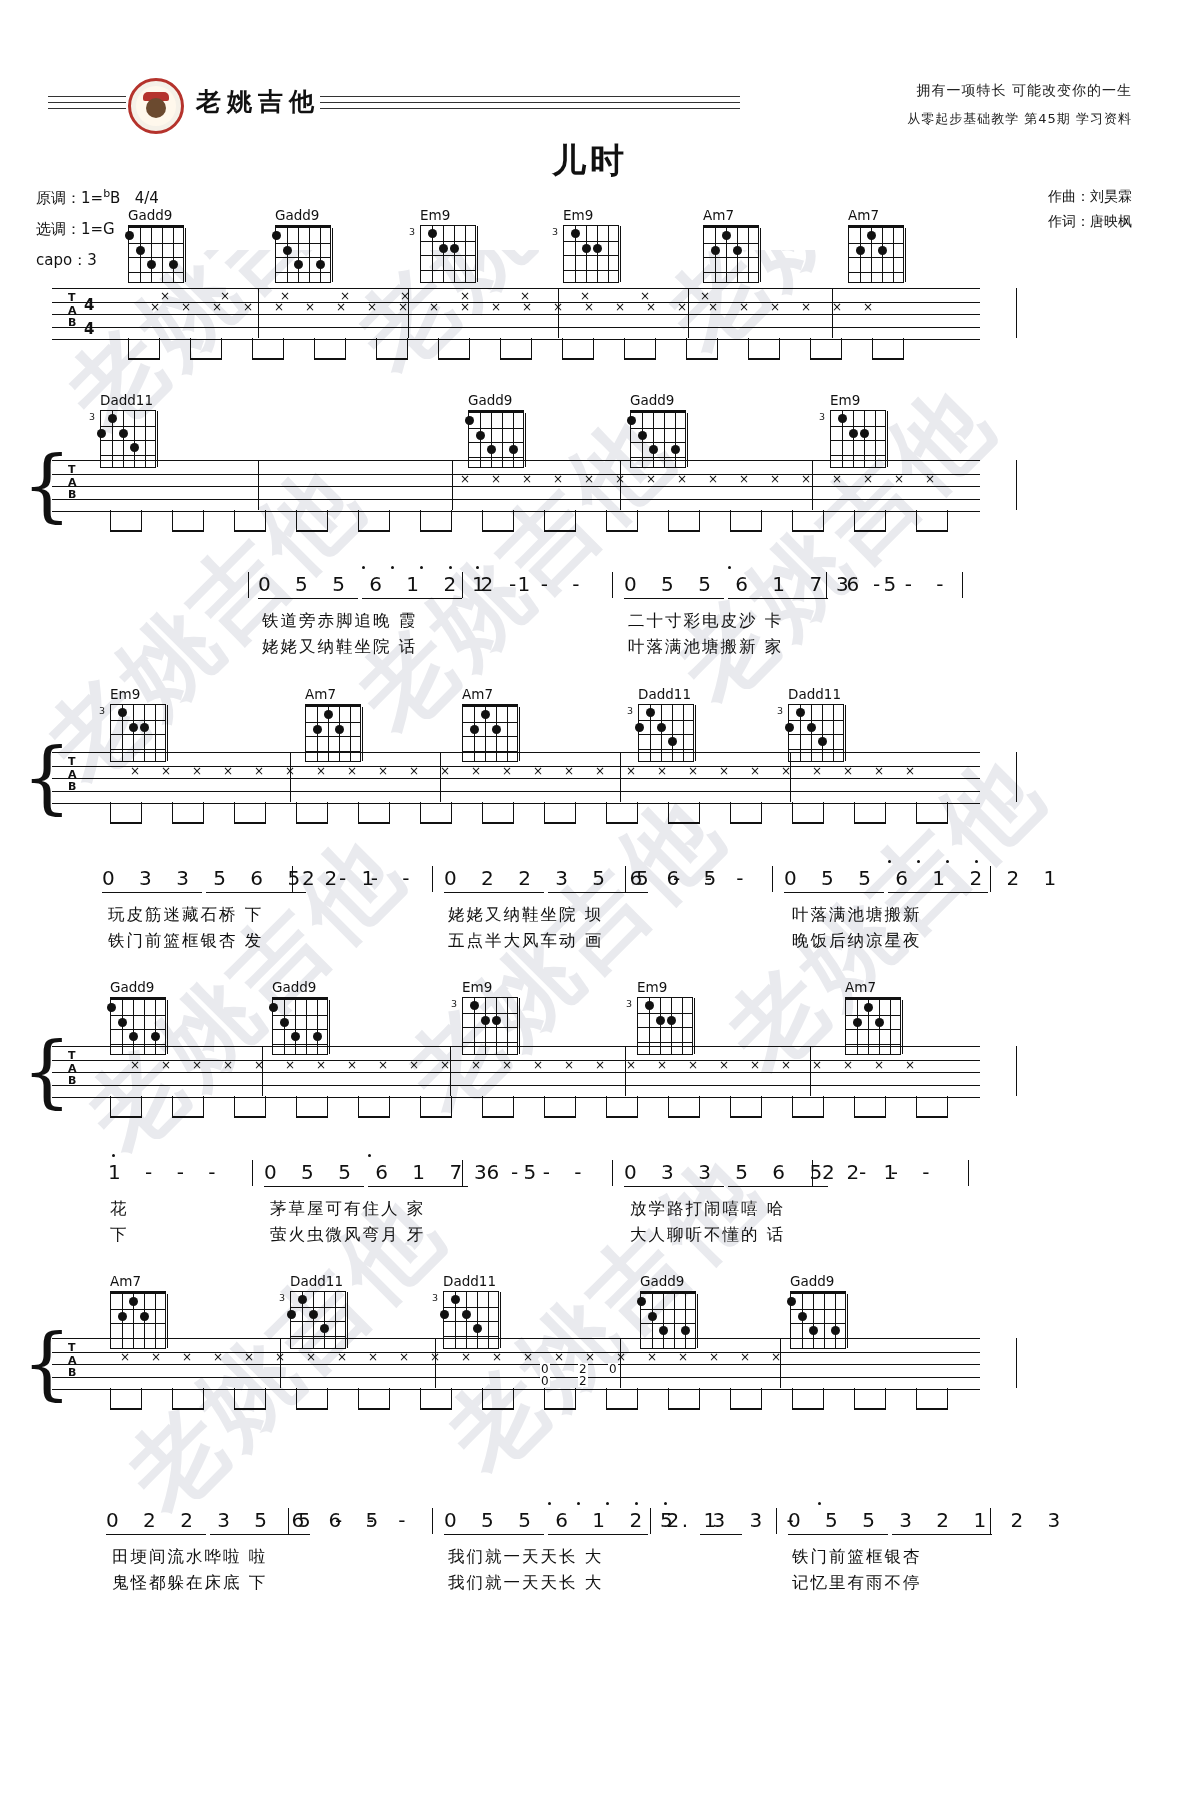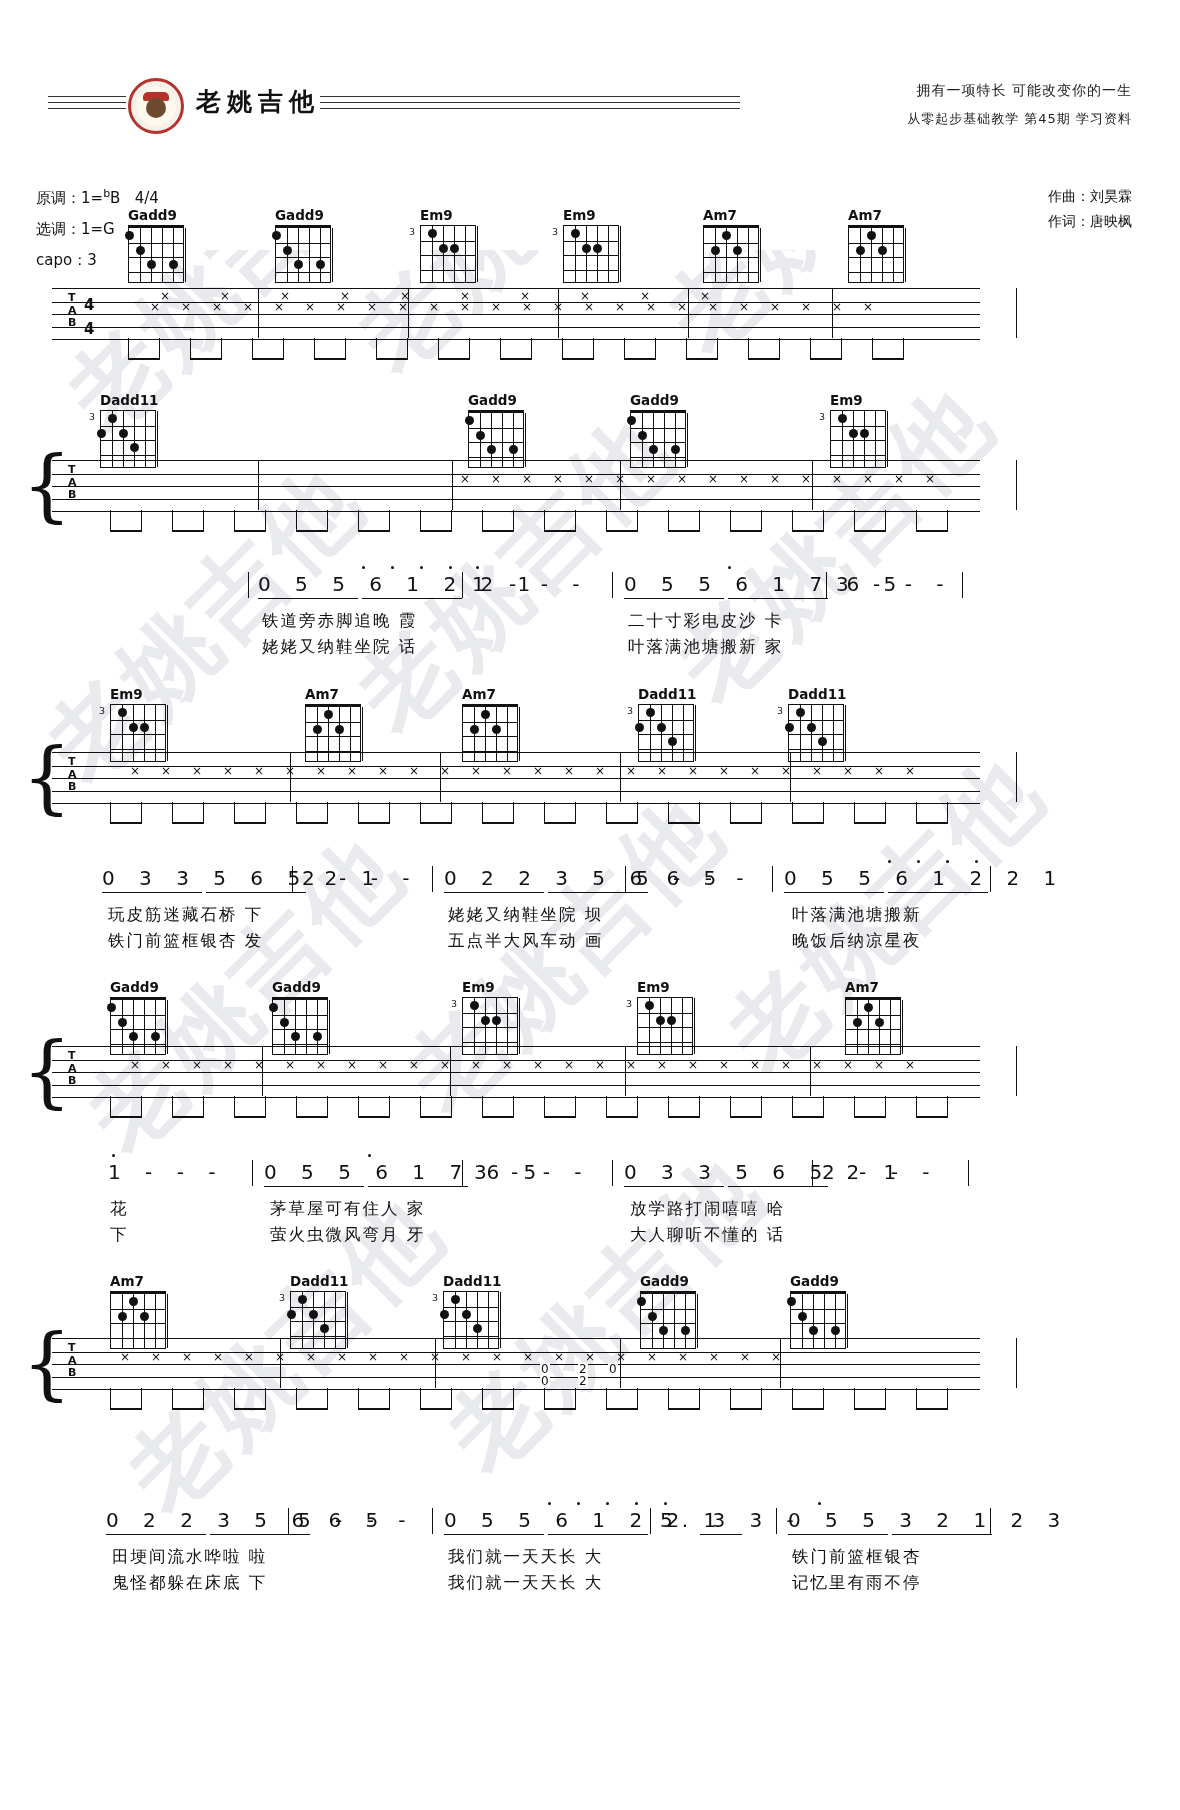--- a/index.html
+++ b/index.html
@@ -67,21 +67,21 @@
   .song-title{
     position:absolute;top:138px;left:0;width:1180px;text-align:center;
     font-size:34px;font-weight:bold;letter-spacing:4px;
   }
   .key-info{position:absolute;left:36px;top:178px;font-size:15px;line-height:31px;}
   .key-info sup{font-size:11px;}
   .credits{position:absolute;right:48px;top:184px;font-size:14px;line-height:25px;text-align:left;}
 
   
   .chord{position:absolute;width:60px;}
-  .chord .cname{font-size:13.5px;margin-bottom:2px;white-space:nowrap;font-weight:bold;}
+  .chord .cname{font-size:13.5px;margin-bottom:2px;white-space:nowrap;}
   .chord .cfret{position:absolute;left:-11px;top:19px;font-size:9.5px;color:#222;}
   .grid{position:relative;width:56px;height:58px;border:1px solid #111;border-top:3px solid #111;box-sizing:border-box;}
   .grid.nonut{border-top:1px solid #111;}
   .grid .v{position:absolute;top:0;bottom:0;width:1px;background:#111;}
   .grid .h{position:absolute;left:0;right:0;height:1px;background:#111;}
   .dot{position:absolute;width:9px;height:9px;border-radius:50%;background:#111;}
 
   
   .system{position:absolute;left:0;width:1180px;}
   .tabbox{position:absolute;border-top:1px solid #111;border-bottom:1px solid #111;}
@@ -136,20 +136,21 @@
     <div class="logo-text">老姚吉他</div>
     <div class="rule-right">
         <div></div>
         <div></div>
         <div></div>
       </div>
     <div class="header-tag1">拥有一项特长  可能改变你的一生</div>
     <div class="header-tag2">从零起步基础教学  第45期  学习资料</div>
   </div>
 
+  <div class="song-title">儿时</div>
 
   <div class="key-info">
     <div>
       <span>原调：</span><span>1=</span><sup>b</sup><span>B</span>&nbsp;&nbsp;&nbsp;<span>4/4</span>
     </div>
     <div>
       <span>选调：</span><span>1=G</span>
     </div>
     <div>
       <span>capo：</span><span>3</span>

